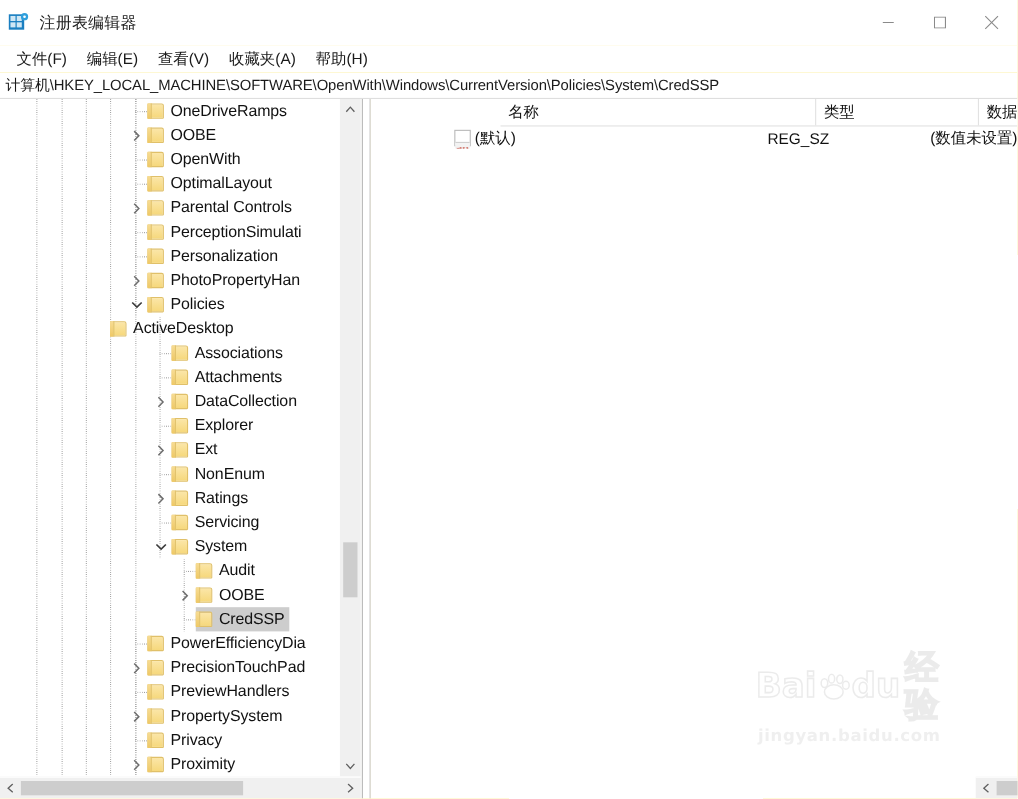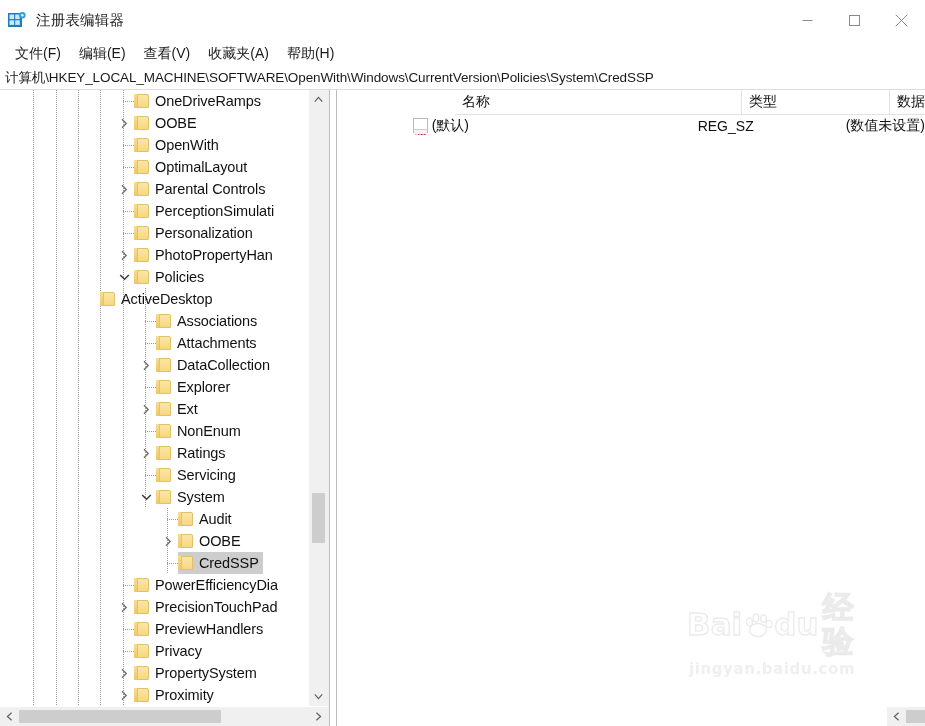--- a/index.html
+++ b/index.html
@@ -779,43 +779,43 @@
                 <div class="guide" style="left: 123px; top: 0px; bottom: 0px; position: absolute;"></div>
                 <div class="row-inner" style="margin-left: 134px;">
                   <span class="folder">
                     <span class="f-back"></span>
                     <span class="f-spine"></span>
                   </span>
                   <span class="row-label">PreviewHandlers</span>
                 </div>
               </div>
               <div class="tree-row">
-                <div class="hline" style="left: 123px; top: 11px; width: 11px;"></div>
-                <div class="guide" style="left: 123px; top: 0px; bottom: 0px; position: absolute;"></div>
-                <div class="row-inner" style="margin-left: 134px;">
-                  <span class="folder">
-                    <span class="f-back"></span>
-                    <span class="f-spine"></span>
-                  </span>
-                  <span class="row-label">Privacy</span>
-                </div>
-              </div>
-              <div class="tree-row">
                 <div class="guide" style="left: 123px; top: 0px; bottom: 0px; position: absolute;"></div>
                 <div class="twisty" style="left: 116px;">
                   <svg width="8" height="11" viewBox="0 0 8 11">
                     <polyline points="2,1.2 6.2,5.5 2,9.8" fill="none" stroke="#6e6e6e" stroke-width="1.4"></polyline>
                   </svg>
                 </div>
                 <div class="row-inner" style="margin-left: 134px;">
                   <span class="folder">
                     <span class="f-back"></span>
                     <span class="f-spine"></span>
                   </span>
                   <span class="row-label">PropertySystem</span>
+                </div>
+              </div>
+              <div class="tree-row">
+                <div class="hline" style="left: 123px; top: 11px; width: 11px;"></div>
+                <div class="guide" style="left: 123px; top: 0px; bottom: 0px; position: absolute;"></div>
+                <div class="row-inner" style="margin-left: 134px;">
+                  <span class="folder">
+                    <span class="f-back"></span>
+                    <span class="f-spine"></span>
+                  </span>
+                  <span class="row-label">Privacy</span>
                 </div>
               </div>
               <div class="tree-row">
                 <div class="guide" style="left: 123px; top: 0px; bottom: 0px; position: absolute;"></div>
                 <div class="twisty" style="left: 116px;">
                   <svg width="8" height="11" viewBox="0 0 8 11">
                     <polyline points="2,1.2 6.2,5.5 2,9.8" fill="none" stroke="#6e6e6e" stroke-width="1.4"></polyline>
                   </svg>
                 </div>
                 <div class="row-inner" style="margin-left: 134px;">

